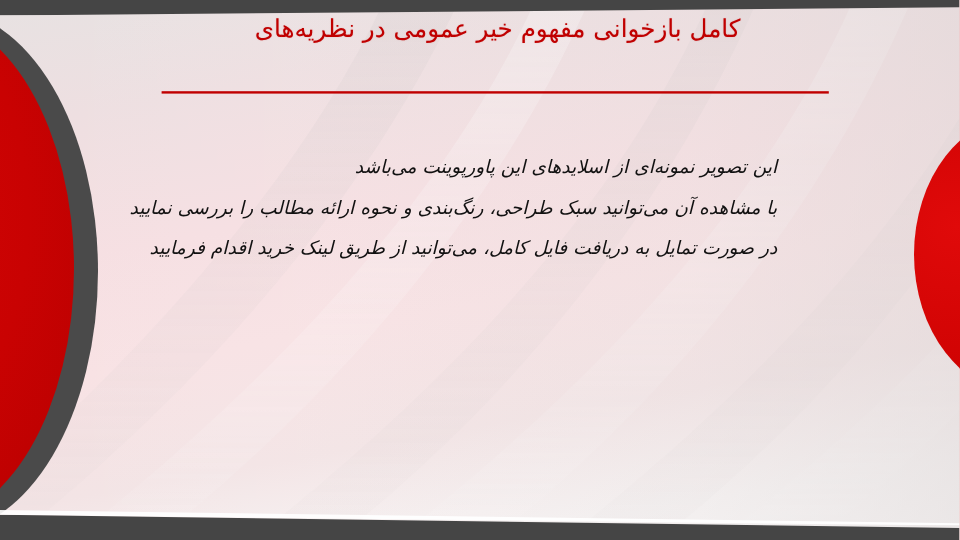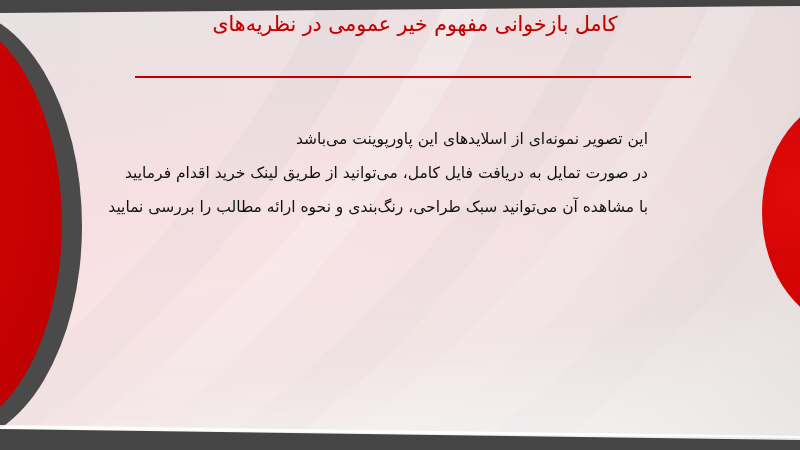--- a/index.html
+++ b/index.html
@@ -147,20 +147,21 @@
   }
 
   
   .body-block {
     position: absolute;
     right: 152px;
     top: 122px;
     width: 520px;
     text-align: right;
     direction: rtl;
+    font-style: italic;
   }
   .body-line {
     color: #111111;
     font-size: 15.5px;
     line-height: 34px;
     font-weight: 400;
     white-space: nowrap;
   }
 </style>
 </head>
@@ -203,17 +204,17 @@
   <div class="bottom-hairline"></div>
   <div class="bottom-bar"></div>
 
   <div class="title-block">
     <div class="title-line">کامل بازخوانی مفهوم خیر عمومی در نظریه‌های</div>
   </div>
   <div class="title-rule"></div>
 
   <div class="body-block">
     <div class="body-line">این تصویر نمونه‌ای از اسلایدهای این پاورپوینت می‌باشد</div>
+    <div class="body-line">با مشاهده آن می‌توانید سبک طراحی، رنگ‌بندی و نحوه ارائه مطالب را بررسی نمایید</div>
     <div class="body-line">در صورت تمایل به دریافت فایل کامل، می‌توانید از طریق لینک خرید اقدام فرمایید</div>
-    <div class="body-line">با مشاهده آن می‌توانید سبک طراحی، رنگ‌بندی و نحوه ارائه مطالب را بررسی نمایید</div>
   </div>
 
 </div>
 
 </body></html>

